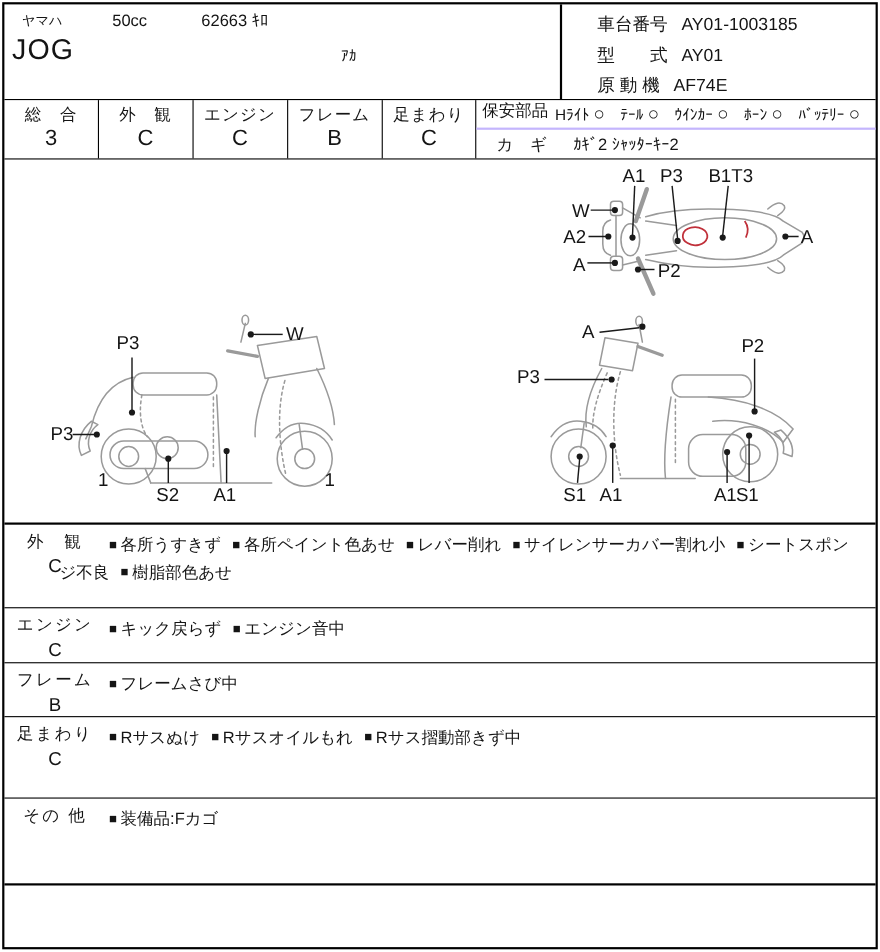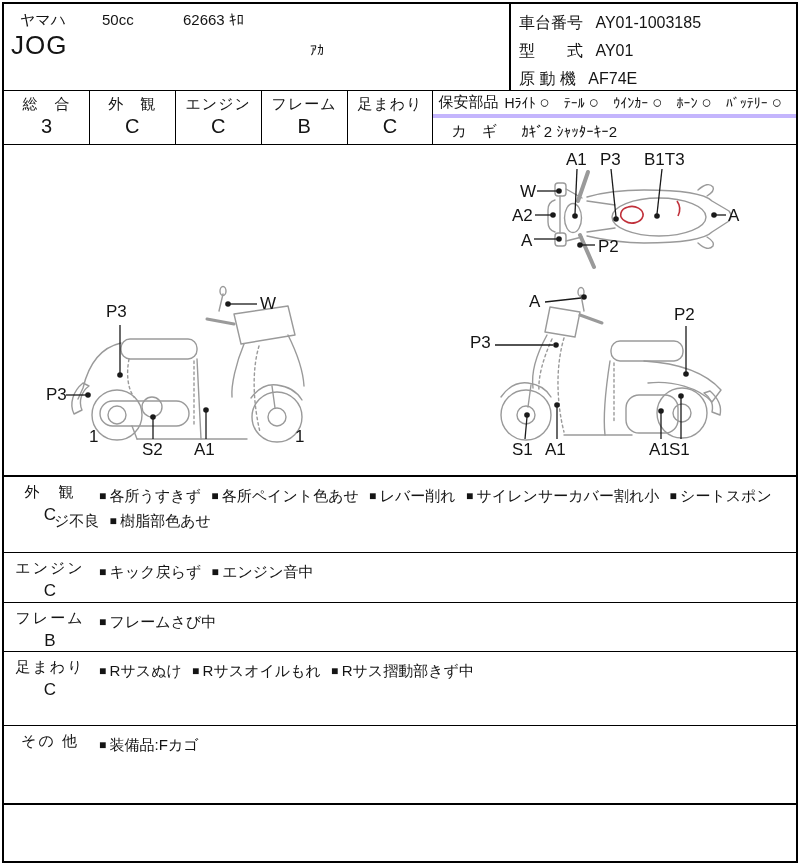--- a/index.html
+++ b/index.html
@@ -3,37 +3,37 @@
 <meta charset="utf-8">
 <style>
   * { margin:0; padding:0; box-sizing:border-box; }
   html,body { background:#fff; }
   body { width:800px; height:865px; font-family:"Liberation Sans", sans-serif; color:#141414; }
   .sheet { position:relative; width:796px; height:861px; margin:2px; border:2px solid #000; background:#fff; }
 
   
   .header-row { display:flex; height:86px; }
   .header-left { position:relative; width:507px; border-right:2px solid #000; }
-  .hl-maker { position:absolute; left:16px; top:7px; font-size:15px; }
+  .hl-maker { position:absolute; left:16px; top:7px; font-size:12px; }
   .hl-cc    { position:absolute; left:98px; top:7px; font-size:15px; }
   .hl-km    { position:absolute; left:179px; top:7px; font-size:15px; }
   .hl-color { position:absolute; left:306px; top:6px; font-size:14px;margin-top:32px; }
   .hl-model { position:absolute; left:7px; top:26px; font-size:26px; font-weight:500; letter-spacing:1px; }
   .header-right { flex:1; padding:6px 0 0 8px; font-size:16px; }
-  .hr-line { height:28px; line-height:26px; white-space:nowrap; }
+  .hr-line { height:28px; line-height:26px; white-space:nowrap;margin-left:24px; }
   .hr-label { display:inline-block; }
   .hr-value { display:inline-block; margin-left:8px; }
 
   
   .rating-row { display:flex; height:54px; border-top:1px solid #000; }
   .grade-cell { width:89px; border-right:1px solid #000; text-align:center; padding-top:4px; }
   .grade-cell .g-label { font-size:15px; letter-spacing:1px; }
   .grade-cell .g-value { font-size:20px; margin-top:1px; }
   .rating-right { flex:1; display:flex; flex-direction:column; }
-  .safety-row { height:27px; border-bottom:4px solid #c4b5fd; display:flex; align-items:center; font-size:14px; padding-left:5px; }
+  .safety-row { height:27px; border-bottom:2px solid #c4b5fd; display:flex; font-size:14px; padding-left:5px; }
   .safety-label { font-size:15px; margin-right:6px; white-space:nowrap; }
   .safety-item { display:flex; align-items:center; margin-right:14px; white-space:nowrap; }
   .safety-item .si-name { font-size:14px; }
   .circle-mark { font-size:17px; line-height:1; margin-left:4px; }
   .key-row { height:26px; display:flex; align-items:center; padding-left:18px; font-size:15px; }
   .key-value { margin-left:24px; font-size:15px;text-align:right; }
 
   
   .diagram-section { position:relative; height:331px; border-top:1px solid #000; overflow:hidden; }
   .diagram-section svg { position:absolute; left:0; top:0; }

